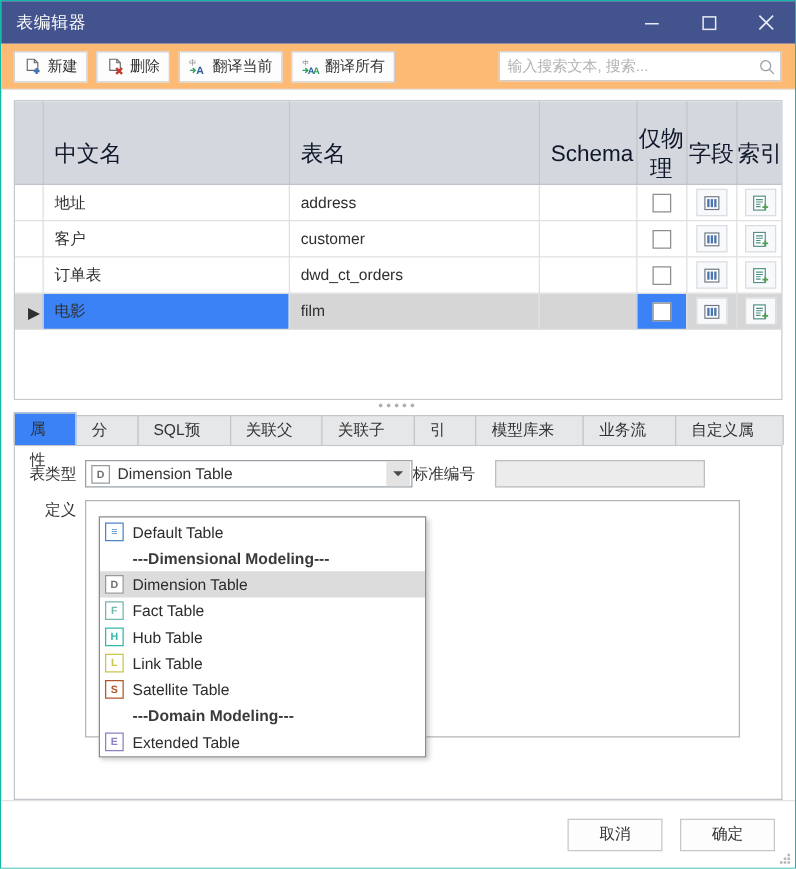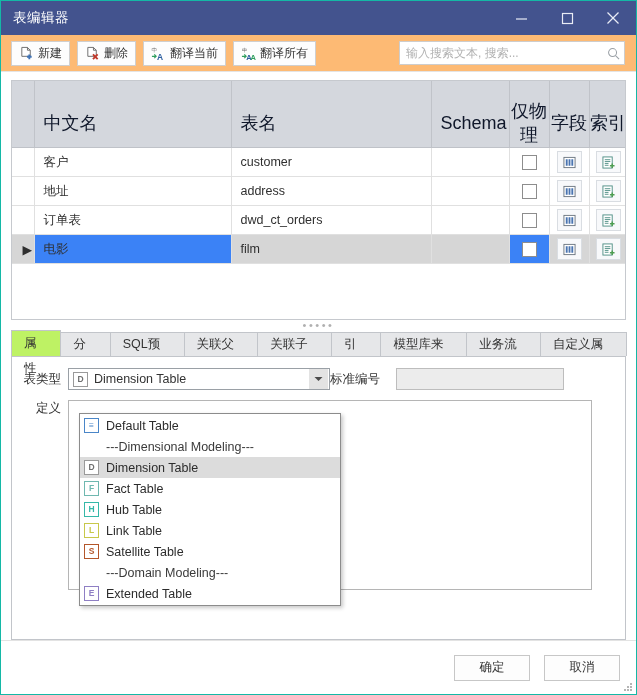--- a/index.html
+++ b/index.html
@@ -221,21 +221,21 @@
     font-size: 12.5px;
     color: #333;
     background: #e6e7e9;
     border: 1px solid #c2c5ca;
     border-bottom: none;
     margin-right: -1px;
     box-sizing: border-box;
     cursor: default;
   }
   .tab.active {
-    background: #bef264;
+    background: #3b82f6;
     height: 26px;
     line-height: 25px;
     position: relative;
     z-index: 2;
   }
   .tabpanel {
     flex: 1 1 auto;
     border: 1px solid #c2c5ca;
     border-top: none;
     background: #ffffff;
@@ -328,20 +328,21 @@
     font-size: 12.5px;
     color: #2c2c2c;
     cursor: default;
     box-sizing: border-box;
   }
   .ditem.sel { background: #dcdcdc; }
   .ditem .tag { width: 15px; height: 15px; margin-right: 7px; flex: 0 0 auto; }
   .ditem.group {
     padding-left: 26px;
     color: #3a3a3a;
+    font-weight: bold;
   }
   .tagbox {
     width: 15px; height: 15px;
     border: 1px solid;
     display: flex;
     align-items: center;
     justify-content: center;
     font-size: 8.5px;
     font-weight: bold;
     box-sizing: border-box;
@@ -480,22 +481,22 @@
             <th>表名</th>
             <th>Schema</th>
             <th class="c">仅物理</th>
             <th class="c">字段</th>
             <th class="c">索引</th>
           </tr>
         </thead>
         <tbody>
           <tr>
             <td class="rowind"></td>
-            <td>客户</td>
-            <td>customer</td>
+            <td>地址</td>
+            <td>address</td>
             <td></td>
             <td class="c"><span class="cbox"></span></td>
             <td class="c">
               <span class="iconbtn">
                 <svg width="13" height="13" viewBox="0 0 14 14">
                   <rect x="1" y="1.5" width="12" height="11" fill="#fff" stroke="#6c7680" stroke-width="1"></rect>
                   <rect x="3" y="3.5" width="2" height="7" fill="#4a74b0"></rect>
                   <rect x="6" y="3.5" width="2" height="7" fill="#4a74b0"></rect>
                   <rect x="9" y="3.5" width="2" height="7" fill="#4a74b0"></rect>
                 </svg>
@@ -506,22 +507,22 @@
                 <svg width="13" height="13" viewBox="0 0 14 14">
                   <rect x="1" y="1" width="10" height="12" fill="#fff" stroke="#4f8f85" stroke-width="1"></rect>
                   <path d="M3 4h6M3 6h6M3 8h4M3 10h4" stroke="#4f8f85" stroke-width="1"></path>
                   <path d="M8.5 10.5h5M11 8v5" stroke="#4f9e52" stroke-width="1.6"></path>
                 </svg>
               </span>
             </td>
           </tr>
           <tr>
             <td class="rowind"></td>
-            <td>地址</td>
-            <td>address</td>
+            <td>客户</td>
+            <td>customer</td>
             <td></td>
             <td class="c"><span class="cbox"></span></td>
             <td class="c">
               <span class="iconbtn">
                 <svg width="13" height="13" viewBox="0 0 14 14">
                   <rect x="1" y="1.5" width="12" height="11" fill="#fff" stroke="#6c7680" stroke-width="1"></rect>
                   <rect x="3" y="3.5" width="2" height="7" fill="#4a74b0"></rect>
                   <rect x="6" y="3.5" width="2" height="7" fill="#4a74b0"></rect>
                   <rect x="9" y="3.5" width="2" height="7" fill="#4a74b0"></rect>
                 </svg>
@@ -678,22 +679,22 @@
     <div class="ditem group">---Domain Modeling---</div>
     <div class="ditem">
       <span class="tag">
         <span class="tagbox" style="border-color:#8f7fc4;color:#8f7fc4;">E</span>
       </span>
       <span>Extended Table</span>
     </div>
   </div>
 
   <div class="footer">
+    <div class="fbtn">取消</div>
     <div class="fbtn">确定</div>
-    <div class="fbtn">取消</div>
     <svg class="resize-grip" viewBox="0 0 12 12">
       <g fill="#b5b5b5">
         <rect x="9" y="9" width="2" height="2"></rect>
           <rect x="6" y="9" width="2" height="2"></rect>
           <rect x="9" y="6" width="2" height="2"></rect>
         <rect x="3" y="9" width="2" height="2"></rect>
           <rect x="6" y="6" width="2" height="2"></rect>
           <rect x="9" y="3" width="2" height="2"></rect>
       </g>
     </svg>

